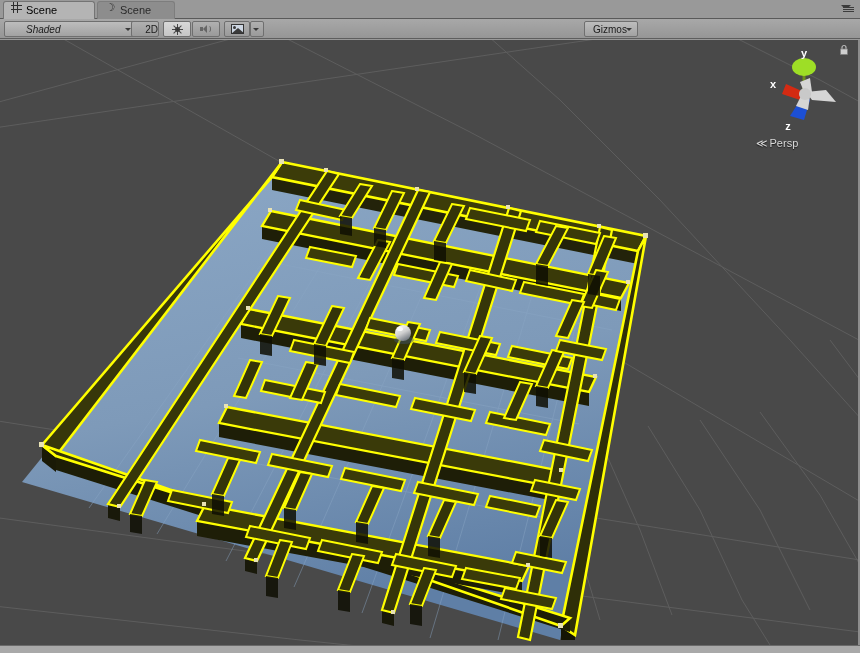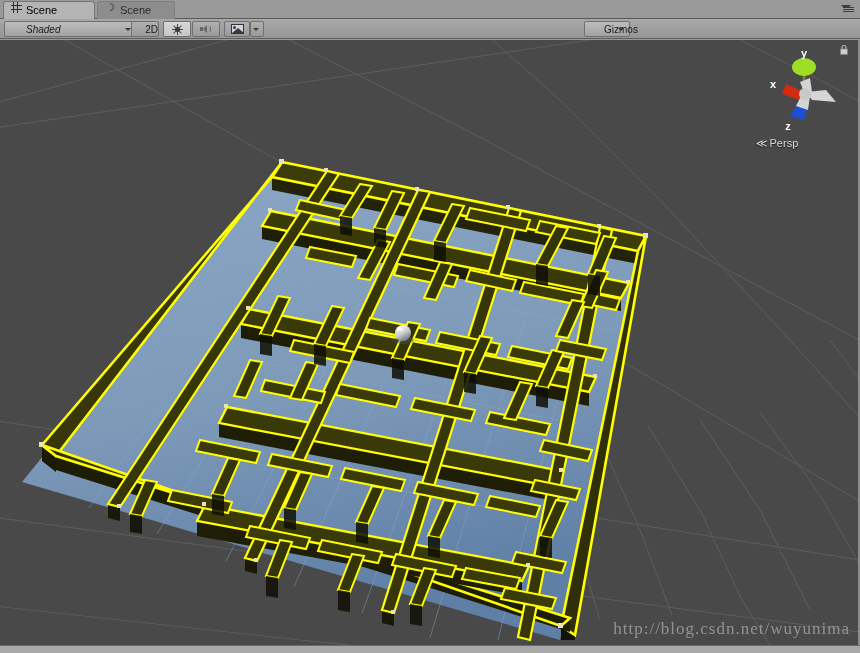--- a/index.html
+++ b/index.html
@@ -158,21 +158,21 @@
     border-right: 3px solid transparent;
     border-top: 3px solid #3a3a3a;
   }
 
   .btn-2d { left: 131px; width: 28px; justify-content: flex-end; padding-left: 8px; }
   .btn-light { left: 163px; width: 28px; justify-content: center; }
   .btn-audio { left: 192px; width: 28px; justify-content: center; }
   .btn-fx    { left: 224px; width: 26px; justify-content: center; }
   .btn-fxdd  { left: 250px; width: 14px; justify-content: center; }
 
-  .dd-gizmos { left: 584px; width: 46px; padding-left: 19px; }
+  .dd-gizmos { left: 584px; width: 54px; padding-left: 8px; }
 
   .search-box {
     position: absolute;
     left: 643px; top: 3px;
     width: 205px; height: 15px;
     box-sizing: border-box;
     background: #b6b6b6;
     border: 1px solid #767676;
     border-radius: 8px;
     display: flex;
@@ -707,21 +707,20 @@
         </svg>
         <div class="gizmo-label">
           <span class="arrow">≪</span><span>Persp</span>
         </div>
         <svg class="lock-icon" viewBox="0 0 12 12">
           <path d="M4 5 V3.5 a2 2 0 0 1 4 0 V5" fill="none" stroke="#b9b9b9" stroke-width="1.2"></path>
           <rect x="2.5" y="5" width="7" height="5.5" fill="#cfcfcf" stroke="#7d7d7d" stroke-width="0.7"></rect>
         </svg>
       </div>
 
-      <div class="watermark">http://blog.csdn.net/wuyunima</div>
 
     </div>
   </div>
 
   <div class="right-edge"></div>
   <div class="bottom-bar"></div>
 
 </div>
 
 </body></html>

